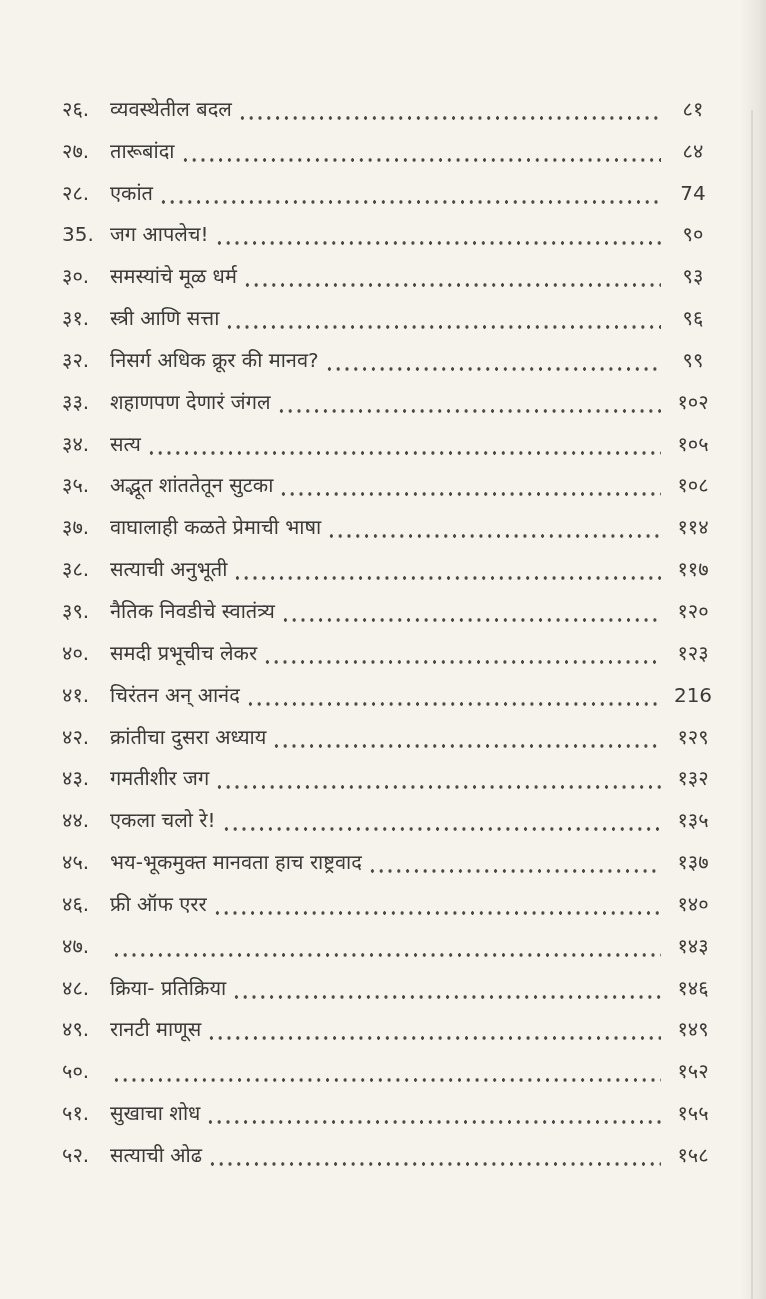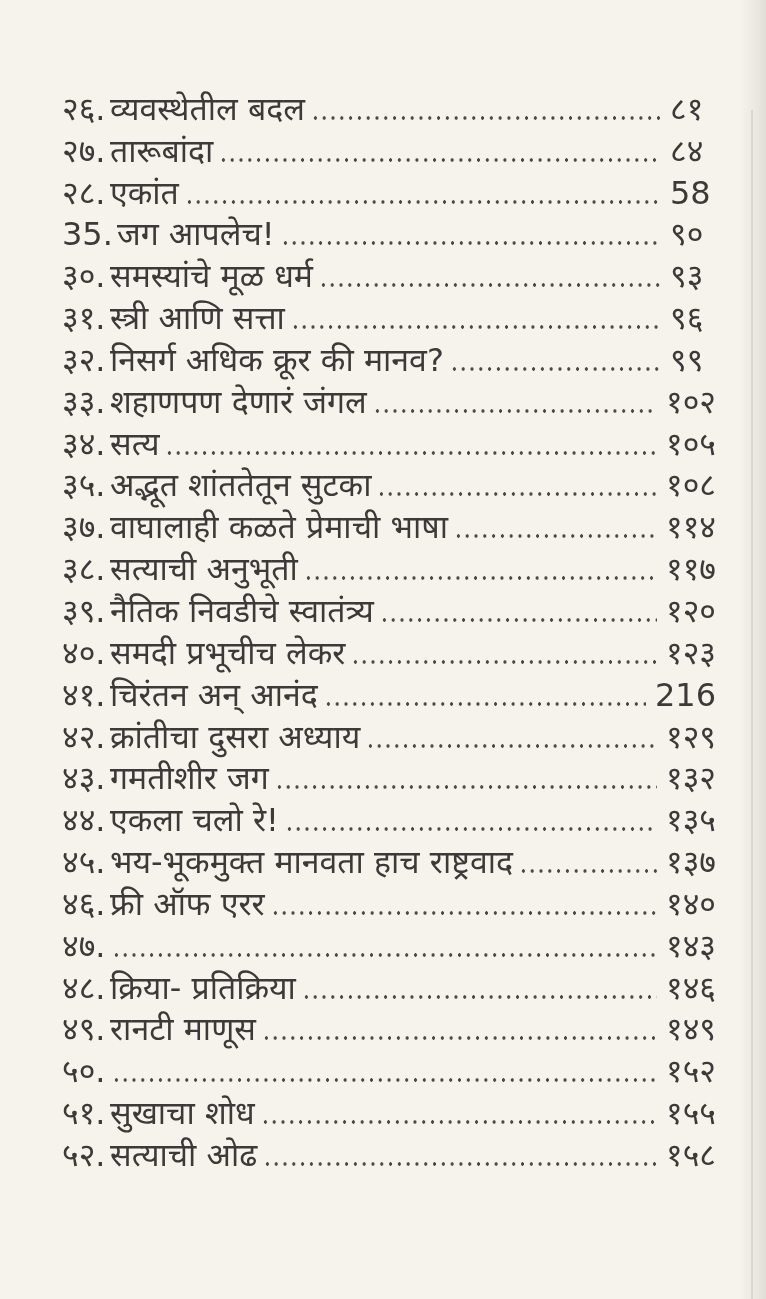--- a/index.html
+++ b/index.html
@@ -37,21 +37,21 @@
     left: 0;
     width: 100%;
     padding: 0 50px 0 62px;
     box-sizing: border-box;
   }
   .toc-row {
     display: flex;
     align-items: flex-end;
     height: 41.85px;
     color: #3b3a38;
-    font-size: 32px;
+    font-size: 20px;
     line-height: 38px;
     white-space: nowrap;
   }
   .num {
     flex: 0 0 auto;
     min-width: 44px;
     padding-right: 4px;
   }
   .title {
     flex: 0 0 auto;
@@ -62,21 +62,21 @@
     height: 38px;
     margin-right: 9px;
     background-image: radial-gradient(circle, #4a4947 1.5px, rgba(0,0,0,0) 1.9px);
     background-size: 8.8px 6px;
     background-repeat: repeat-x;
     background-position: 2px calc(100% - 7px);
   }
   .pageno {
     flex: 0 0 auto;
     min-width: 46px;
-    text-align: left;
+    text-align: center;
   }
 </style>
 </head>
 <body>
 
 <div class="page">
   <div class="edge-line"></div>
   <div class="toc-list" id="toc-list">
   <div class="toc-row">
     <span class="num">२६.</span>
@@ -89,21 +89,21 @@
     <span class="num">२७.</span>
     <span class="title">तारूबांदा</span>
     <span class="leader"></span>
     <span class="pageno">८४</span>
   </div>
 
   <div class="toc-row">
     <span class="num">२८.</span>
     <span class="title">एकांत</span>
     <span class="leader"></span>
-    <span class="pageno">58</span>
+    <span class="pageno">74</span>
   </div>
 
   <div class="toc-row">
     <span class="num">35.</span>
     <span class="title">जग आपलेच!</span>
     <span class="leader"></span>
     <span class="pageno">९०</span>
   </div>
 
   <div class="toc-row">

